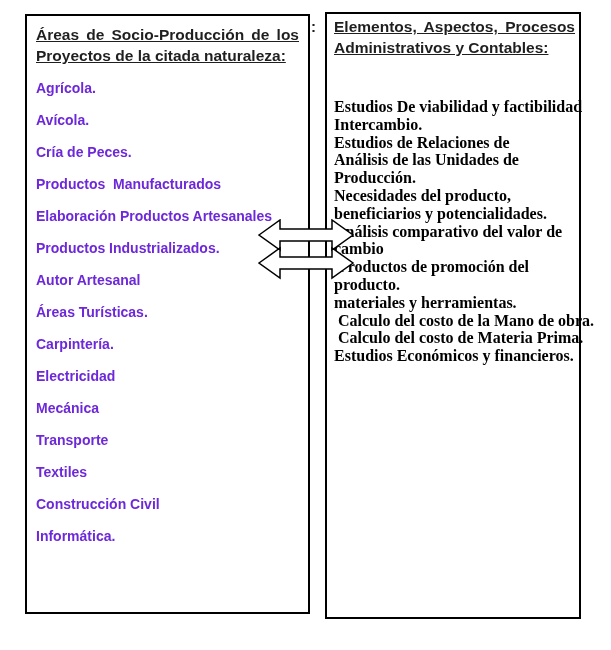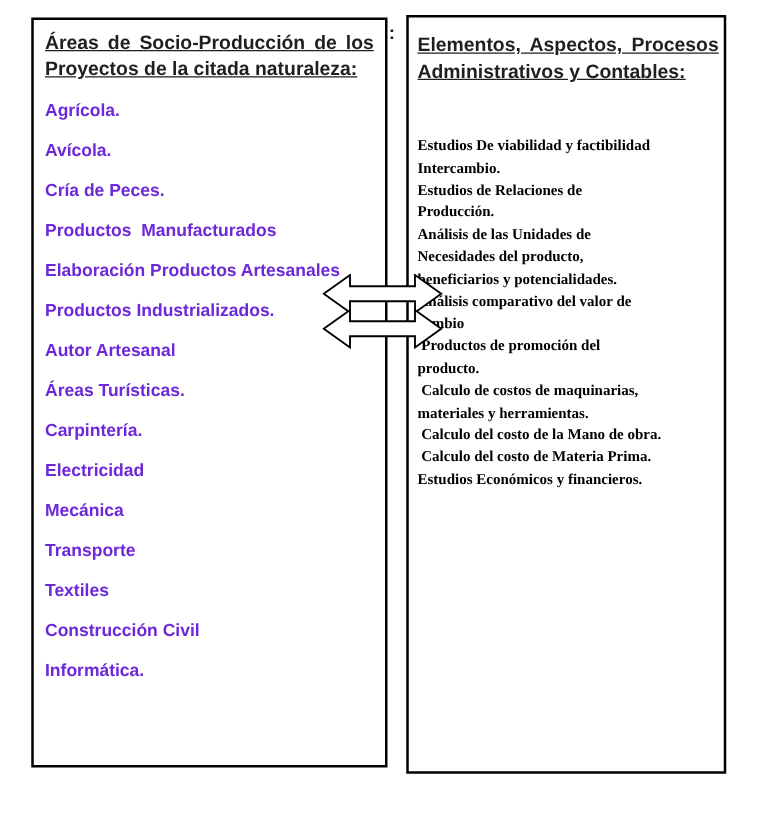--- a/index.html
+++ b/index.html
@@ -5,34 +5,34 @@
   html,body{margin:0;padding:0;background:#ffffff;}
   .canvas{
     position:relative;width:611px;height:650px;background:#ffffff;
     font-family:"Liberation Sans",sans-serif;color:#1f1f1f;overflow:hidden;
   }
   .txtbox{
     position:absolute;border:2px solid #000000;box-sizing:border-box;
     background:#ffffff;
   }
   .left-box{left:25px;top:14px;width:285px;height:600px;padding:8px 9px 0 9px;}
-  .right-box{left:325px;top:12px;width:256px;height:607px;padding:12px 4px 0 7px;}
+  .right-box{left:325px;top:12px;width:256px;height:607px;padding:2px 4px 0 7px;}
   .box-title{
     font-weight:bold;font-size:15.5px;line-height:21px;
     text-decoration:underline;color:#1f1f1f;
   }
   .title-justify{text-align:justify;text-align-last:justify;}
   .area-list{margin-top:6px;}
   .area-item{
     font-weight:bold;font-size:14px;line-height:32px;
     white-space:pre;color:#6d28d9;
   }
   .proc-list{margin-top:40px;font-family:"Liberation Serif",serif;color:#000000;}
   .proc-line{
-    font-weight:bold;font-size:12px;line-height:17.8px;white-space:pre;
+    font-weight:bold;font-size:16px;line-height:17.8px;white-space:pre;
   }
   .colon-sep{
     position:absolute;left:311px;top:18px;font-weight:bold;font-size:15px;
     color:#1f1f1f;
   }
   .connector{position:absolute;left:258px;top:219px;width:97px;height:64px;}
   .footer{
     position:absolute;left:15px;top:620px;width:590px;
     font-family:"Liberation Serif",serif;font-weight:bold;font-size:15.5px;
     color:#000000;white-space:pre;
@@ -72,29 +72,28 @@
 
   <div class="colon-sep">:</div>
 
   <div class="txtbox right-box">
     <div class="box-title title-justify">Elementos, Aspectos,   Procesos</div>
     <div class="box-title">Administrativos y Contables:</div>
     <div class="proc-list">
       <div class="proc-line">Estudios De viabilidad y factibilidad</div>
       <div class="proc-line">Intercambio.</div>
       <div class="proc-line">Estudios de Relaciones de</div>
+      <div class="proc-line">Análisis de las Unidades de</div>
       <div class="proc-line">Producción.</div>
-      <div class="proc-line">Análisis de las Unidades de</div>
       <div class="proc-line">Necesidades del producto,</div>
       <div class="proc-line">beneficiarios y potencialidades.</div>
       <div class="proc-line">Análisis comparativo del valor de</div>
       <div class="proc-line">cambio</div>
       <div class="proc-line"> Productos de promoción del</div>
       <div class="proc-line">producto.</div>
-      <div class="proc-line"> Calculo de costos de maquinarias,</div>
       <div class="proc-line">materiales y herramientas.</div>
       <div class="proc-line"> Calculo del costo de la Mano de obra.</div>
       <div class="proc-line"> Calculo del costo de Materia Prima.</div>
       <div class="proc-line">Estudios Económicos y financieros.</div>
     </div>
   </div>
 
   <svg class="connector" viewBox="0 0 97 64" xmlns="http://www.w3.org/2000/svg">
     <polygon points="1,16 22,1 22,10 74,10 74,1 95,16 74,31 74,22 22,22 22,31" fill="#ffffff" stroke="#000000" stroke-width="1.5" stroke-linejoin="miter"></polygon>
     <polygon points="1,44 22,29 22,38 74,38 74,29 95,44 74,59 74,50 22,50 22,59" fill="#ffffff" stroke="#000000" stroke-width="1.5" stroke-linejoin="miter"></polygon>

